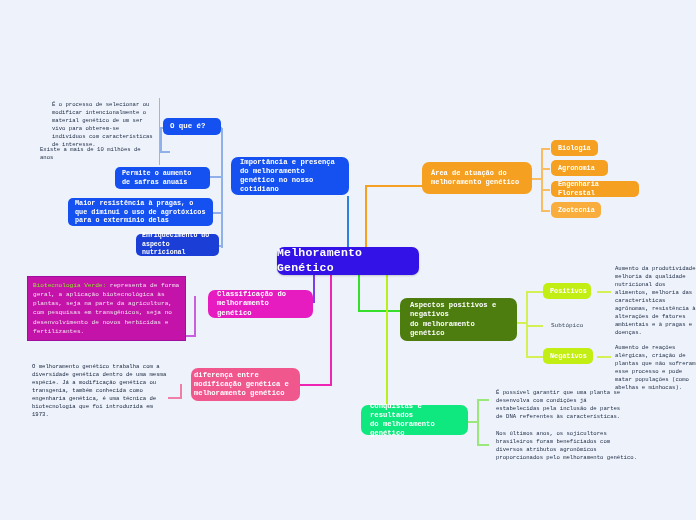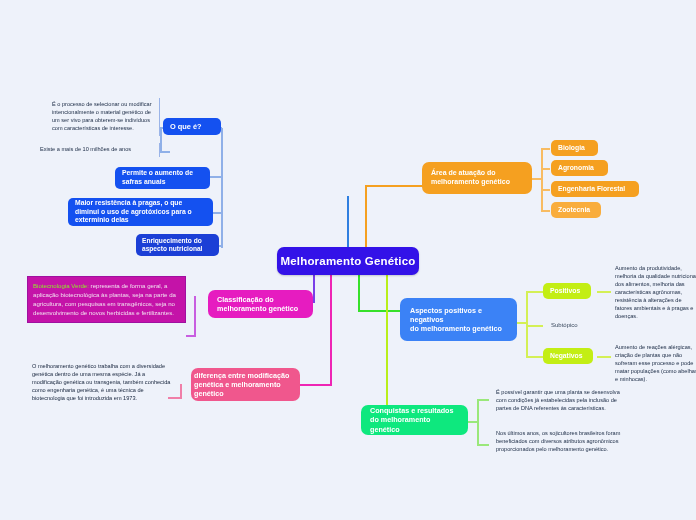--- a/index.html
+++ b/index.html
@@ -2,21 +2,21 @@
 <html><head>
 <meta charset="utf-8">
 <style>
   html,body{margin:0;padding:0;}
   body{
     width:696px;height:520px;
     background:#eef2fa;
     font-family:"Liberation Sans", sans-serif;
     overflow:hidden;
   }
-  #canvas{position:relative;width:696px;height:432px;}
+  #canvas{position:relative;width:696px;height:432px;font-family:Liberation Mono, monospace;}
 
   
   .ln{position:absolute;}
   .lv{width:2px;}
   .lh{height:2px;}
 
   
   .node{
     position:absolute;
     box-sizing:border-box;
@@ -48,21 +48,21 @@
 
   
   .magenta{background:#e61cc0;}
   .pink{background:#f0578d;}
 
   
   .orange{background:#f5a020;}
   .orange-lt{background:#f9ad3c;}
 
   
-  .green{background:#3b82f6;color:#ffffff;justify-content:center;}
+  .green{background:#4d7c0f;color:#ffffff;justify-content:center;}
   .green-sm{background:#c3ee14;color:#ffffff;}
 
   
   .teal{background:#0ee87e;color:#ffffff;justify-content:center;}
 
   
   .note{
     position:absolute;
     box-sizing:border-box;
     font-size:5.6px;
@@ -165,20 +165,23 @@
   <div class="note note-green" style="left:611px;top:341px;width:92px;">Aumento de reações alérgicas, criação de plantas que não sofreram esse processo e pode matar populações (como abelhas e minhocas).</div>
 
   <div class="note note-teal" style="left:492px;top:386px;width:140px;">É possível garantir que uma planta se desenvolva com condições já estabelecidas pela inclusão de partes de DNA referentes às características.</div>
 
   <div class="note note-teal" style="left:492px;top:427px;width:150px;">Nos últimos anos, os sojicultores brasileiros foram beneficiados com diversos atributos agronômicos proporcionados pelo melhoramento genético.</div>
 
   <div class="node blue rounded-sm" style="left:163px;top:118px;width:58px;height:17px;padding:0 7px;font-size:7.4px;">
     <span>O que é?</span>
   </div>
 
+  <div class="node blue rounded" style="left:231px;top:157px;width:118px;height:38px;padding:0 9px;font-size:7.2px;">
+    <span>Importância e presença do melhoramento genético no nosso cotidiano</span>
+  </div>
 
   <div class="node blue rounded-sm" style="left:115px;top:167px;width:95px;height:22px;padding:0 7px;font-size:6.8px;">
     <span>Permite o aumento de safras anuais</span>
   </div>
 
   <div class="node blue rounded-sm" style="left:68px;top:198px;width:145px;height:28px;padding:0 7px;font-size:6.8px;">
     <span>Maior resistência à pragas, o que diminui o uso de agrotóxicos para o extermínio delas</span>
   </div>
 
   <div class="node blue-dark rounded-sm" style="left:136px;top:234px;width:83px;height:22px;padding:0 6px;font-size:6.6px;">

